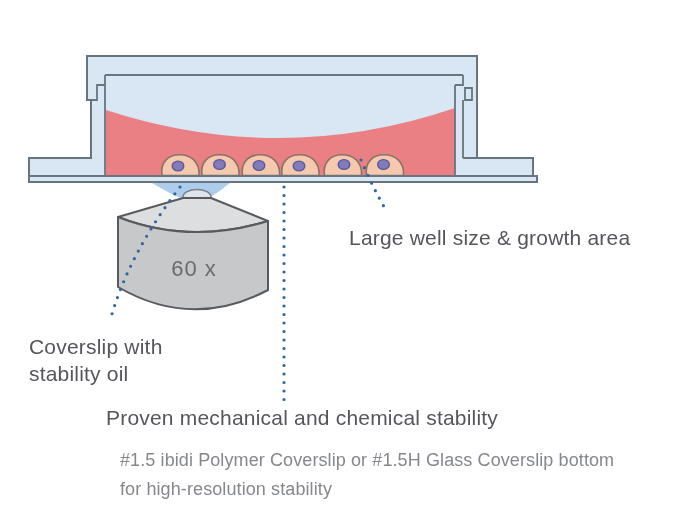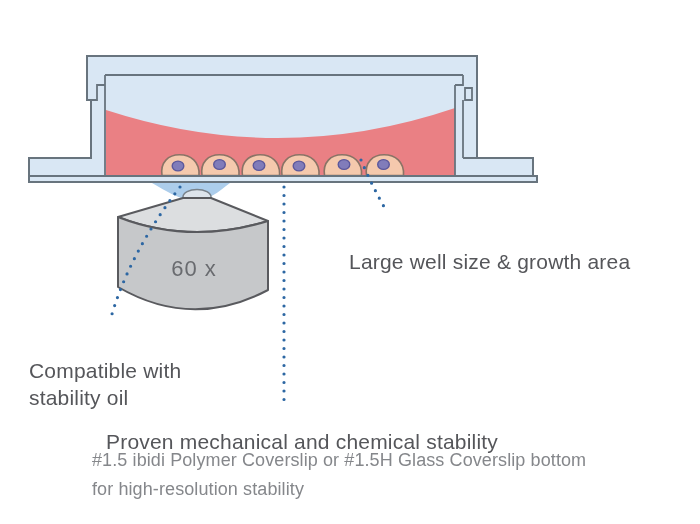--- a/index.html
+++ b/index.html
@@ -12,21 +12,21 @@
   .vessel-lines{fill:none;stroke:var(--vessel_outline);stroke-width:1.8;}
   .medium{fill:var(--medium);stroke:none;}
   .cell{fill:var(--cell_fill);stroke:var(--cell_outline);stroke-width:1.6;}
   .nucleus{fill:var(--nucleus_fill);stroke:var(--nucleus_outline);stroke-width:1.4;}
   .oil{fill:var(--oil);stroke:none;}
   .lens{fill:var(--lens_fill);stroke:var(--lens_outline);stroke-width:1.5;}
   .obj-top{fill:var(--objective_top);stroke:var(--objective_outline);stroke-width:2;stroke-linejoin:round;}
   .obj-body{fill:var(--objective_body);stroke:var(--objective_outline);stroke-width:2;stroke-linejoin:round;}
   .mag-text{fill:var(--magnification_text);font-family:"Liberation Sans",sans-serif;font-size:22px;letter-spacing:1px;}
   .leader{fill:none;stroke:var(--leader);stroke-width:3.2;stroke-linecap:round;stroke-dasharray:0 8.5;}
-  .label{position:absolute;color:var(--label_text);font-size:21px;line-height:27px;letter-spacing:0.2px;white-space:nowrap;margin-top:24px;}
+  .label{position:absolute;color:var(--label_text);font-size:21px;line-height:27px;letter-spacing:0.2px;white-space:nowrap;}
   .subnote{position:absolute;color:var(--subtext);font-size:18px;line-height:29px;letter-spacing:0.1px;white-space:nowrap;}
 </style>
 </head>
 <body>
 
 <div id="stage">
 
   <svg id="diagram-svg" width="700" height="524" viewBox="0 0 700 524">
 
     <path class="vessel-body" d="M 87,56 H 477 V 158 H 533 V 176 H 537 V 182 H 29 V 158 H 91 V 100 H 87 Z"></path>
@@ -69,24 +69,24 @@
     <text class="mag-text" x="194" y="276" text-anchor="middle">60 x</text>
 
     <path class="leader" d="M 180,187 Q 128,255 110,321"></path>
     <path class="leader" d="M 284,187 L 284,401"></path>
     <path class="leader" d="M 361,160 Q 372,186 387,212"></path>
   </svg>
 
   <div class="label" style="left:349px;top:224px;">Large well size &amp; growth area</div>
 
   <div class="label" style="left:29px;top:333px;">
-    <div>Compatible with</div>
+    <div>Coverslip with</div>
     <div>stability oil</div>
   </div>
 
   <div class="label" style="left:106px;top:404px;">Proven mechanical and chemical stability</div>
 
-  <div class="subnote" style="left:92px;top:446px;">
+  <div class="subnote" style="left:120px;top:446px;">
     <div>#1.5 ibidi Polymer Coverslip or #1.5H Glass Coverslip bottom</div>
     <div>for high-resolution stability</div>
   </div>
 
 </div>
 
 </body></html>

